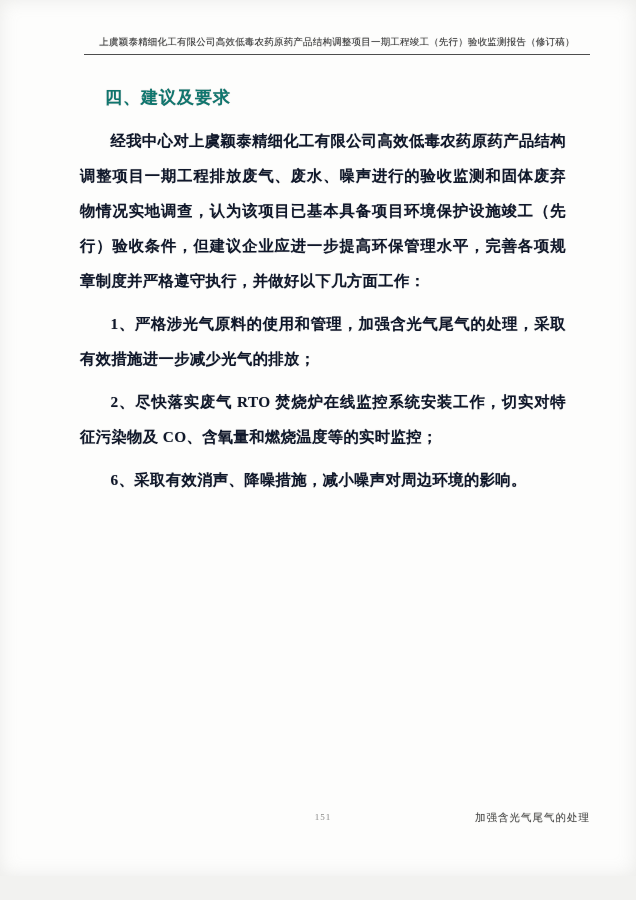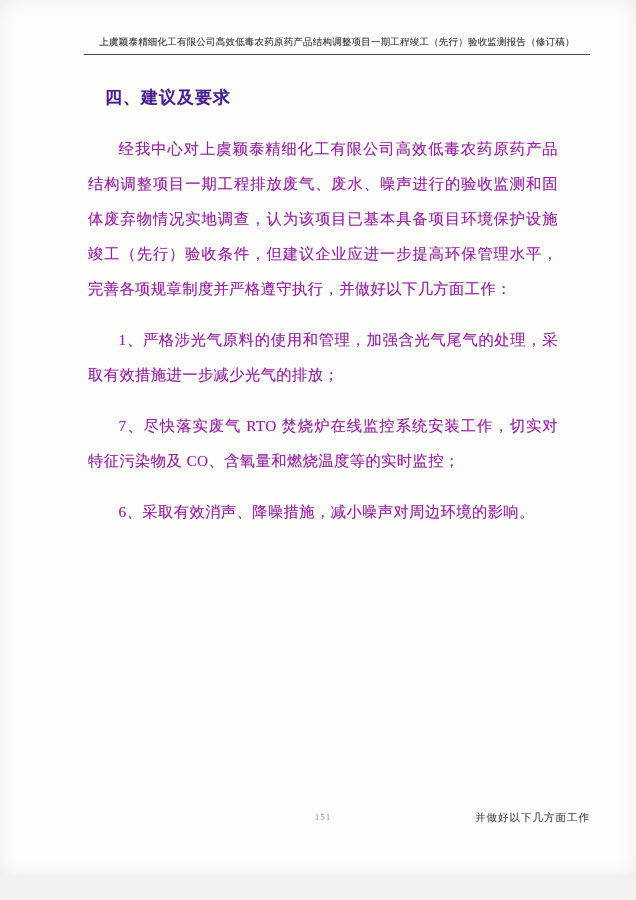--- a/index.html
+++ b/index.html
@@ -41,31 +41,32 @@
     right: 62px;
     text-shadow: 0 0 1px rgba(60,60,60,0.40);
   }
   .section-title {
     margin: 0 0 6px 0;
     padding-left: 33px;
     font-size: 17px;
     font-weight: bold;
     letter-spacing: 1px;
     line-height: 35px;
-    color: #4c1d95;
+    color: #0f766e;
   }
   .para {
-    margin: 16px;
+    margin: 8px;
     font-size: 15.3px;
     line-height: 35px;
     text-align: justify;
     text-justify: inter-ideograph;
     text-indent: 2em;
     letter-spacing: 0.4px;
-    color: #a21caf;
+    color: #0f172a;
+    font-weight: bold;
   }
   
   .footer {
     position: absolute;
     left: 56px;
     right: 46px;
     bottom: 48px;
     height: 16px;
     text-decoration: underline;
   }
@@ -99,23 +100,23 @@
 
   <div class="content">
     <h2 class="section-title">四、建议及要求</h2>
 
     <p class="para">经我中心对上虞颖泰精细化工有限公司高效低毒农药原药产品结构调整项目一期工程排放废气、废水、噪声进行的验收监测和固体废弃物情况实地调查，认为该项目已基本具备项目环境保护设施竣工（先行）验收条件，但建议企业应进一步提高环保管理水平，完善各项规章制度并严格遵守执行，并做好以下几方面工作：</p>
 
 
     <p class="para">1、严格涉光气原料的使用和管理，加强含光气尾气的处理，采取有效措施进一步减少光气的排放；</p>
 
 
-    <p class="para">7、尽快落实废气 RTO 焚烧炉在线监控系统安装工作，切实对特征污染物及 CO、含氧量和燃烧温度等的实时监控；</p>
+    <p class="para">2、尽快落实废气 RTO 焚烧炉在线监控系统安装工作，切实对特征污染物及 CO、含氧量和燃烧温度等的实时监控；</p>
 
     <p class="para">6、采取有效消声、降噪措施，减小噪声对周边环境的影响。</p>
   </div>
 
   <div class="footer">
     <span class="page-number">151</span>
-    <span class="org-name">并做好以下几方面工作</span>
+    <span class="org-name">加强含光气尾气的处理</span>
   </div>
 
 </div>
 
 </body></html>

